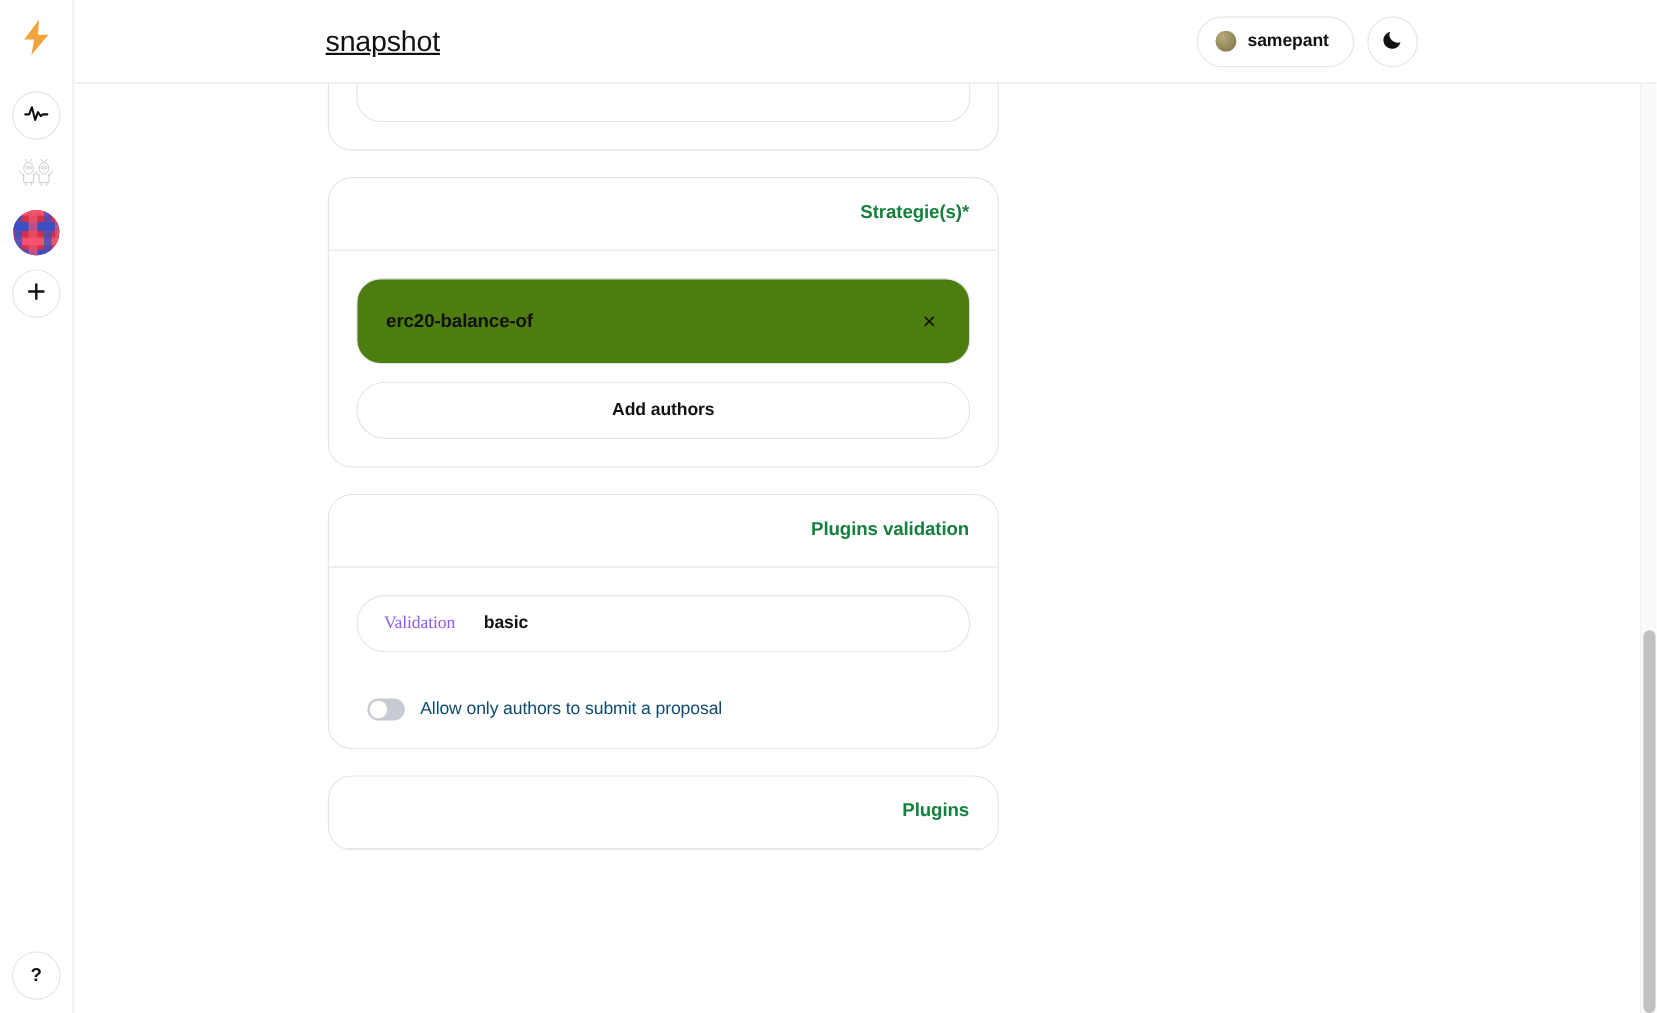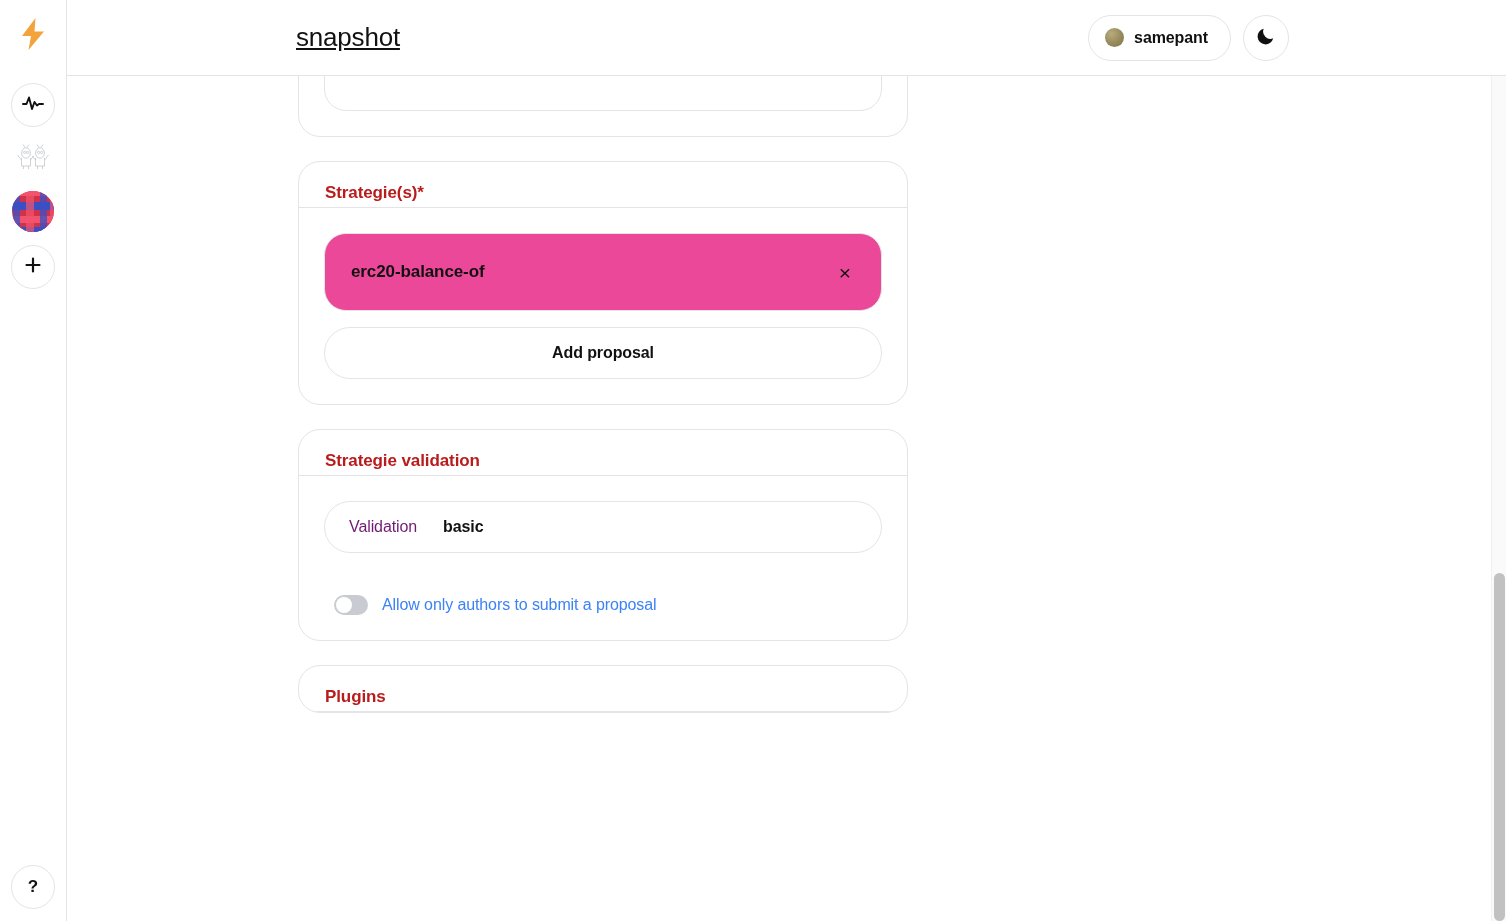--- a/index.html
+++ b/index.html
@@ -169,65 +169,67 @@
 
   
   .card {
     border: 1px solid #e2e4e7;
     border-radius: 22px;
     background: #ffffff;
     margin-bottom: 24px;
     overflow: hidden;
   }
   .card-head {
-    padding: 21px 26px 4px 26px;
+    padding: 21px 26px 24px 26px;
     border-bottom: 1px solid #e2e4e7;
     font-size: 17px;
     font-weight: 700;
-    color: #b91c1c;
-    letter-spacing: -0.1px;
+    color: #15803d;
+    letter-spacing: -0.1px;
+    text-align: right;
   }
   .card-body { padding: 25px 25px 25px 25px; }
 
   
   .pill {
     height: 52px;
     border: 1px solid #e2e4e7;
     border-radius: 26px;
     background: #ffffff;
     display: flex;
     align-items: center;
     padding: 0 24px;
     cursor: pointer;
   }
   .pill.center { justify-content: center; }
   .pill-label {
     font-size: 16px;
-    color: #701a75;
-    letter-spacing: -0.1px;
+    color: #8b5cf6;
+    letter-spacing: -0.1px;
+    font-family: Liberation Serif, serif;
   }
   .pill-value {
     font-size: 16px;
     font-weight: 700;
     color: #111111;
     margin-left: 26px;
     letter-spacing: -0.1px;
   }
   .pill-action {
     font-size: 16px;
     font-weight: 700;
     color: #111111;
     letter-spacing: -0.1px;
   }
 
   .rect-field {
     height: 78px;
     border: 1px solid #e2e4e7;
     border-radius: 22px;
-    background: #ec4899;
+    background: #4d7c0f;
     display: flex;
     align-items: center;
     justify-content: space-between;
     padding: 0 26px 0 26px;
     cursor: pointer;
   }
   .rect-field .sname {
     font-size: 17px;
     font-weight: 700;
     color: #111111;
@@ -262,21 +264,21 @@
   }
   .toggle .knob {
     position: absolute;
     left: 2px; top: 2px;
     width: 16px; height: 16px;
     border-radius: 50%;
     background: #ffffff;
   }
   .toggle-label {
     font-size: 16px;
-    color: #3b82f6;
+    color: #0c4a6e;
     letter-spacing: -0.1px;
   }
 
   
   .clipped-card {
     border: 1px solid #e2e4e7;
     border-radius: 22px;
     background: #ffffff;
     height: 132px;
     padding: 25px;
@@ -426,28 +428,28 @@
         <div class="card-body">
 
           <div class="rect-field">
             <span class="sname">erc20-balance-of</span>
             <span class="x-btn">×</span>
           </div>
 
           <div class="gap-12"></div>
 
           <div class="pill center">
-            <span class="pill-action">Add proposal</span>
+            <span class="pill-action">Add authors</span>
           </div>
 
         </div>
       </div>
 
       <div class="card">
-        <div class="card-head">Strategie validation</div>
+        <div class="card-head">Plugins validation</div>
         <div class="card-body">
 
           <div class="pill">
             <span class="pill-label">Validation</span>
             <span class="pill-value">basic</span>
           </div>
 
           <div class="gap-12"></div>
 
 

